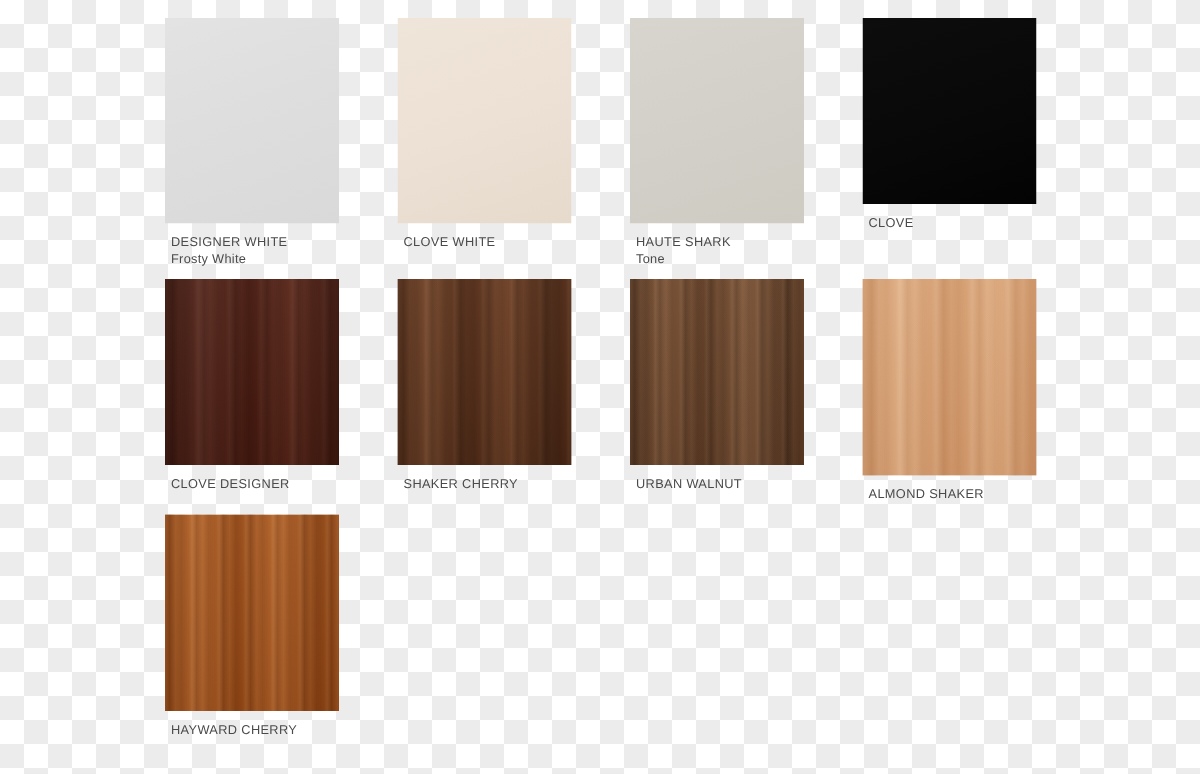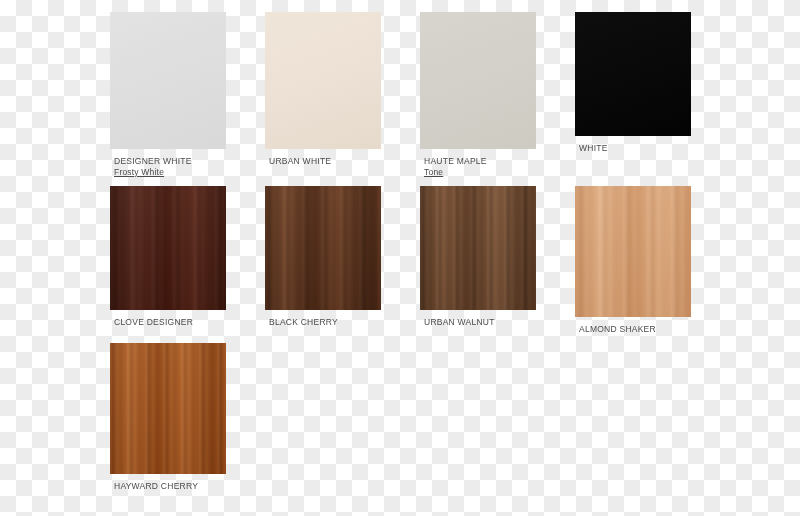--- a/index.html
+++ b/index.html
@@ -70,21 +70,20 @@
     color: #4a4a4a;
     letter-spacing: 0.25px;
     white-space: nowrap;
   }
   .label-sub {
     font-size: 8.5px;
     line-height: 11px;
     color: #4a4a4a;
     letter-spacing: 0.2px;
     white-space: nowrap;
-    text-decoration: underline;
   }
   .label-sub:empty { display: none; }
 
   
   .f-designer-white {
     background: linear-gradient(160deg, #e3e3e3 0%, #dedede 45%, #d9d9d9 100%);
   }
   .f-warm-white {
     background: linear-gradient(160deg, #f0e5d9 0%, #ece1d4 50%, #e6dacd 100%);
   }
@@ -224,60 +223,60 @@
         <div class="label-name">DESIGNER WHITE</div>
         <div class="label-sub">Frosty White</div>
       </div>
     </div>
 
     <div class="swatch-cell row-1">
       <div class="chip">
         <div class="chip-inner f-warm-white"></div>
       </div>
       <div class="label-block">
-        <div class="label-name">URBAN WHITE</div>
+        <div class="label-name">CLOVE WHITE</div>
       </div>
     </div>
 
     <div class="swatch-cell row-1">
       <div class="chip">
         <div class="chip-inner f-haute-gray"></div>
       </div>
       <div class="label-block">
-        <div class="label-name">HAUTE MAPLE</div>
+        <div class="label-name">HAUTE SHARK</div>
         <div class="label-sub">Tone</div>
       </div>
     </div>
 
 
     <div class="swatch-cell row-2">
       <div class="chip">
         <div class="chip-inner f-black"></div>
       </div>
       <div class="label-block">
-        <div class="label-name">WHITE</div>
+        <div class="label-name">CLOVE</div>
 
       </div>
     </div>
 
     <div class="swatch-cell row-2">
       <div class="chip">
         <div class="chip-inner wood f-clove-mahogany"></div>
       </div>
       <div class="label-block">
         <div class="label-name">CLOVE DESIGNER</div>
       </div>
     </div>
 
     <div class="swatch-cell row-2">
       <div class="chip">
         <div class="chip-inner wood f-shaker-cherry"></div>
       </div>
       <div class="label-block">
-        <div class="label-name">BLACK CHERRY</div>
+        <div class="label-name">SHAKER CHERRY</div>
 
       </div>
     </div>
 
     <div class="swatch-cell row-2">
       <div class="chip">
         <div class="chip-inner wood f-urban-walnut"></div>
       </div>
       <div class="label-block">
         <div class="label-name">URBAN WALNUT</div>

